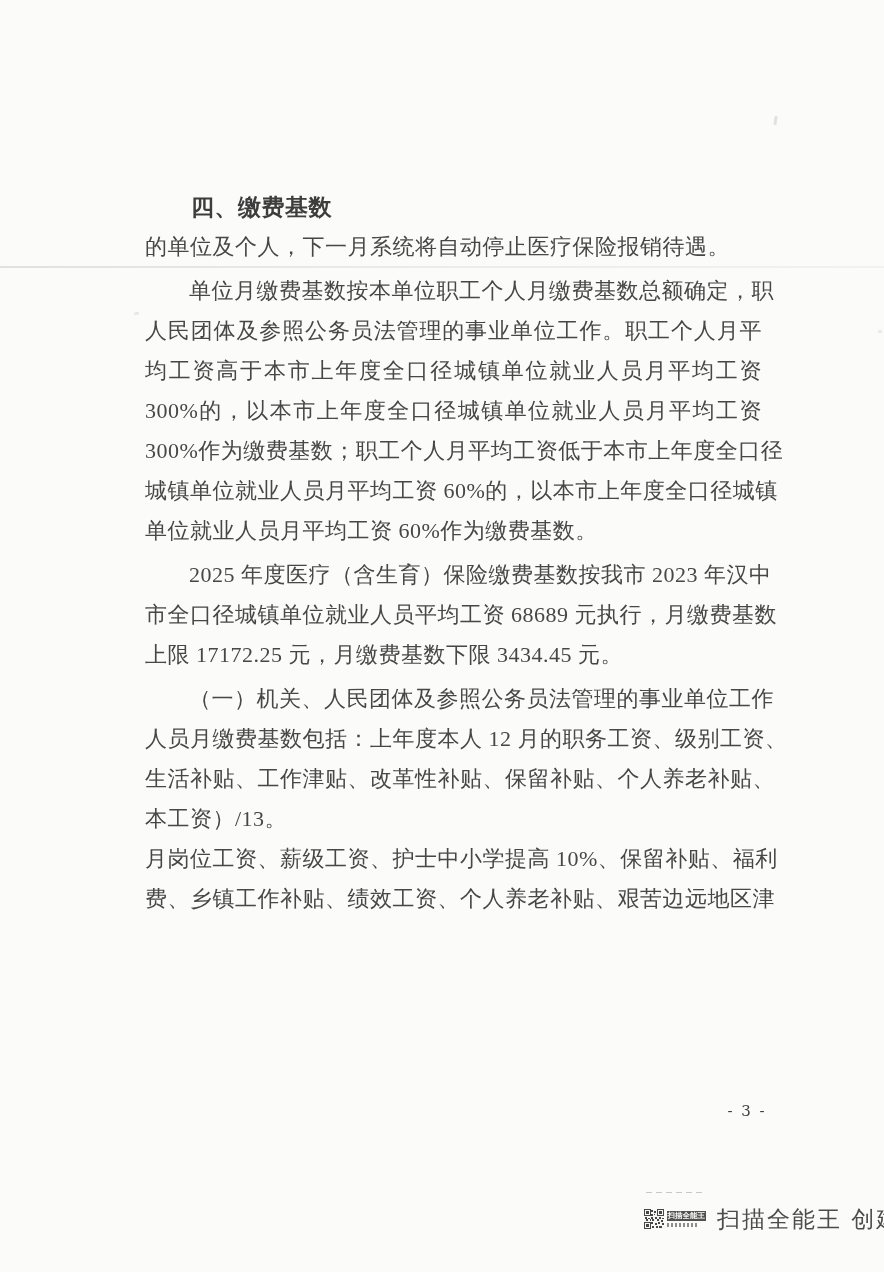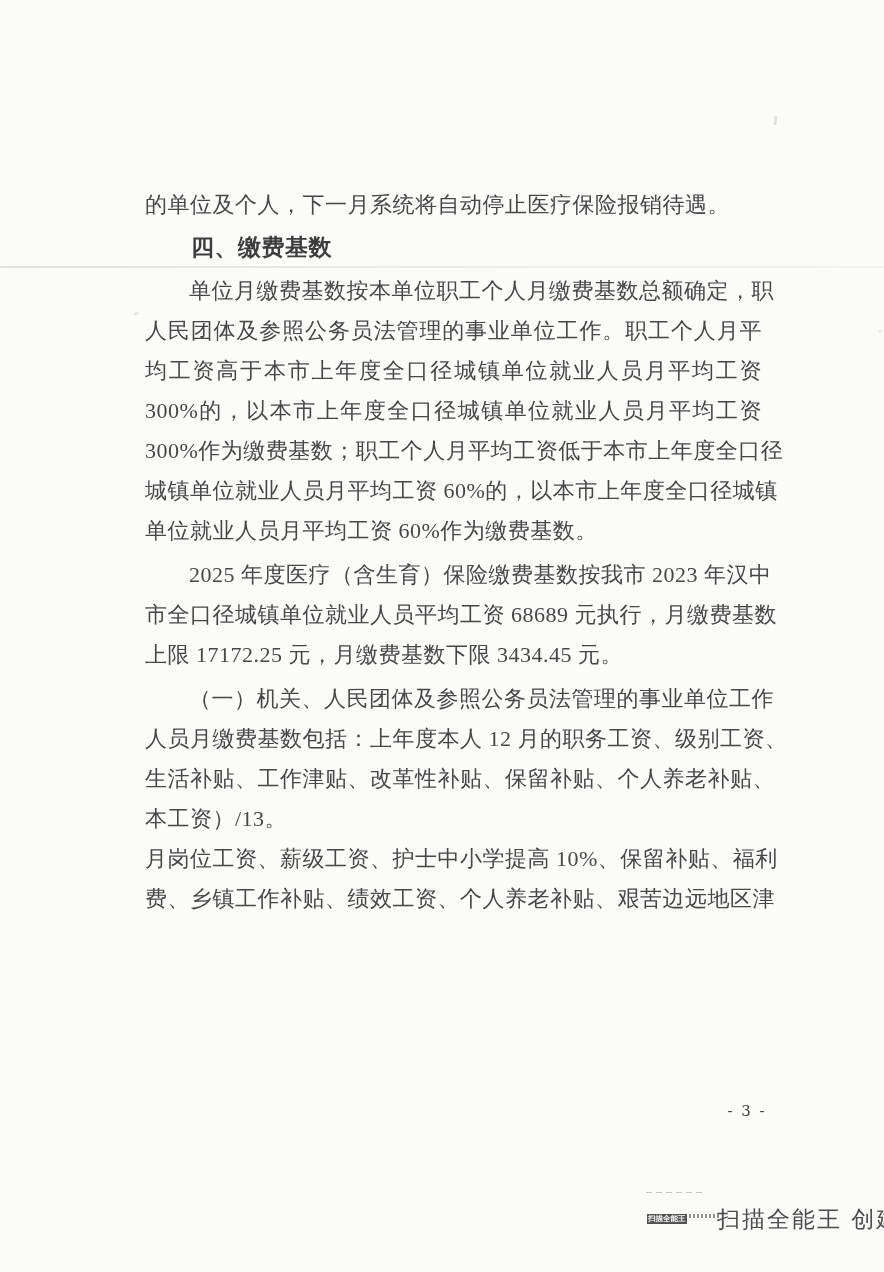--- a/index.html
+++ b/index.html
@@ -66,21 +66,21 @@
     width: 62px; height: 50px;
     display: flex; align-items: center; gap: 3px;
     opacity: 0.88;
   }
   .cs-badge .badge-topline {
     position: absolute; left: 2px; top: -2px; width: 56px; height: 1px;
     background: repeating-linear-gradient(90deg, #9a9a9a 0 6px, transparent 6px 10px);
     opacity: 0.6;
   }
   .qr { width: 28px; height: 28px; display: block; }
-  .badge-right { display: flex; justify-content: center; gap: 2px; }
+  .badge-right { display: flex; flex-direction: column; justify-content: center; gap: 2px; }
   .badge-logo-text {
     font-family: "DejaVu Sans", "Liberation Sans", sans-serif;
     font-size: 7.5px; font-weight: 700; color: #2e2e2e;
     white-space: nowrap; letter-spacing: 0;
     background: #3a3a3a; color: #fbfbfa; padding: 0 1px;
   }
   .badge-logo-substripe {
     width: 30px; height: 4px;
     background: repeating-linear-gradient(90deg, #555 0 2px, transparent 2px 4px);
     opacity: 0.75;
@@ -110,22 +110,22 @@
 <div class="page" style="--paper: #fbfbfa; --ink: #474747; --heading-ink: #3d3d3d; --watermark-ink: #4c4c4c;">
 
   <div class="scan-line"></div>
   <div class="speck a"></div>
   <div class="speck b"></div>
   <div class="speck c"></div>
   <div class="speck d"></div>
 
   <div class="content">
     <div>
+        <div class="line heading">四、缴费基数</div>
         <div class="line continuation">的单位及个人，下一月系统将自动停止医疗保险报销待遇。</div>
-        <div class="line heading">四、缴费基数</div>
         <div class="line first">单位月缴费基数按本单位职工个人月缴费基数总额确定，职</div>
         <div class="line full">人民团体及参照公务员法管理的事业单位工作。职工个人月平</div>
         <div class="line full">均工资高于本市上年度全口径城镇单位就业人员月平均工资</div>
         <div class="line full">300%的，以本市上年度全口径城镇单位就业人员月平均工资</div>
         <div class="line full">300%作为缴费基数；职工个人月平均工资低于本市上年度全口径</div>
         <div class="line full">城镇单位就业人员月平均工资 60%的，以本市上年度全口径城镇</div>
         <div class="line end">单位就业人员月平均工资 60%作为缴费基数。</div>
         <div class="line first">2025 年度医疗（含生育）保险缴费基数按我市 2023 年汉中</div>
         <div class="line full">市全口径城镇单位就业人员平均工资 68689 元执行，月缴费基数</div>
         <div class="line end">上限 17172.25 元，月缴费基数下限 3434.45 元。</div>

